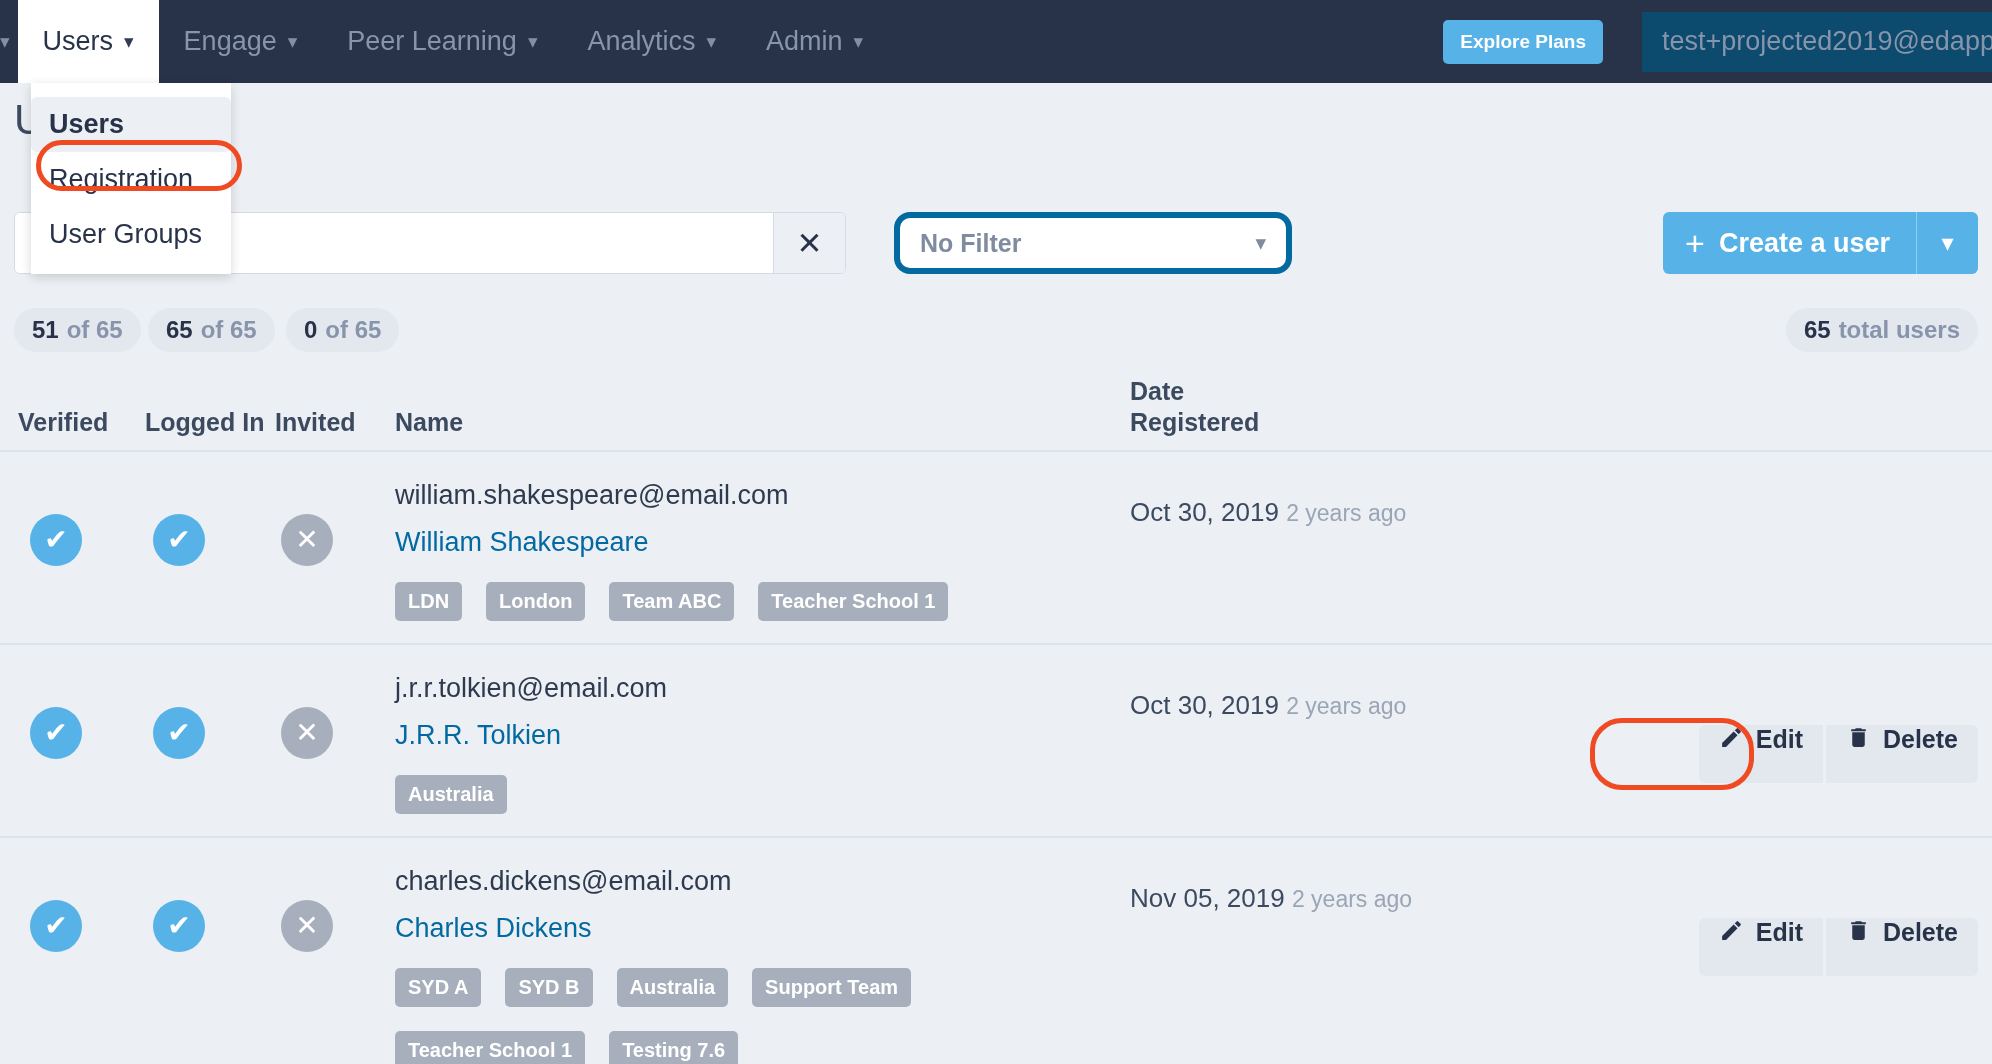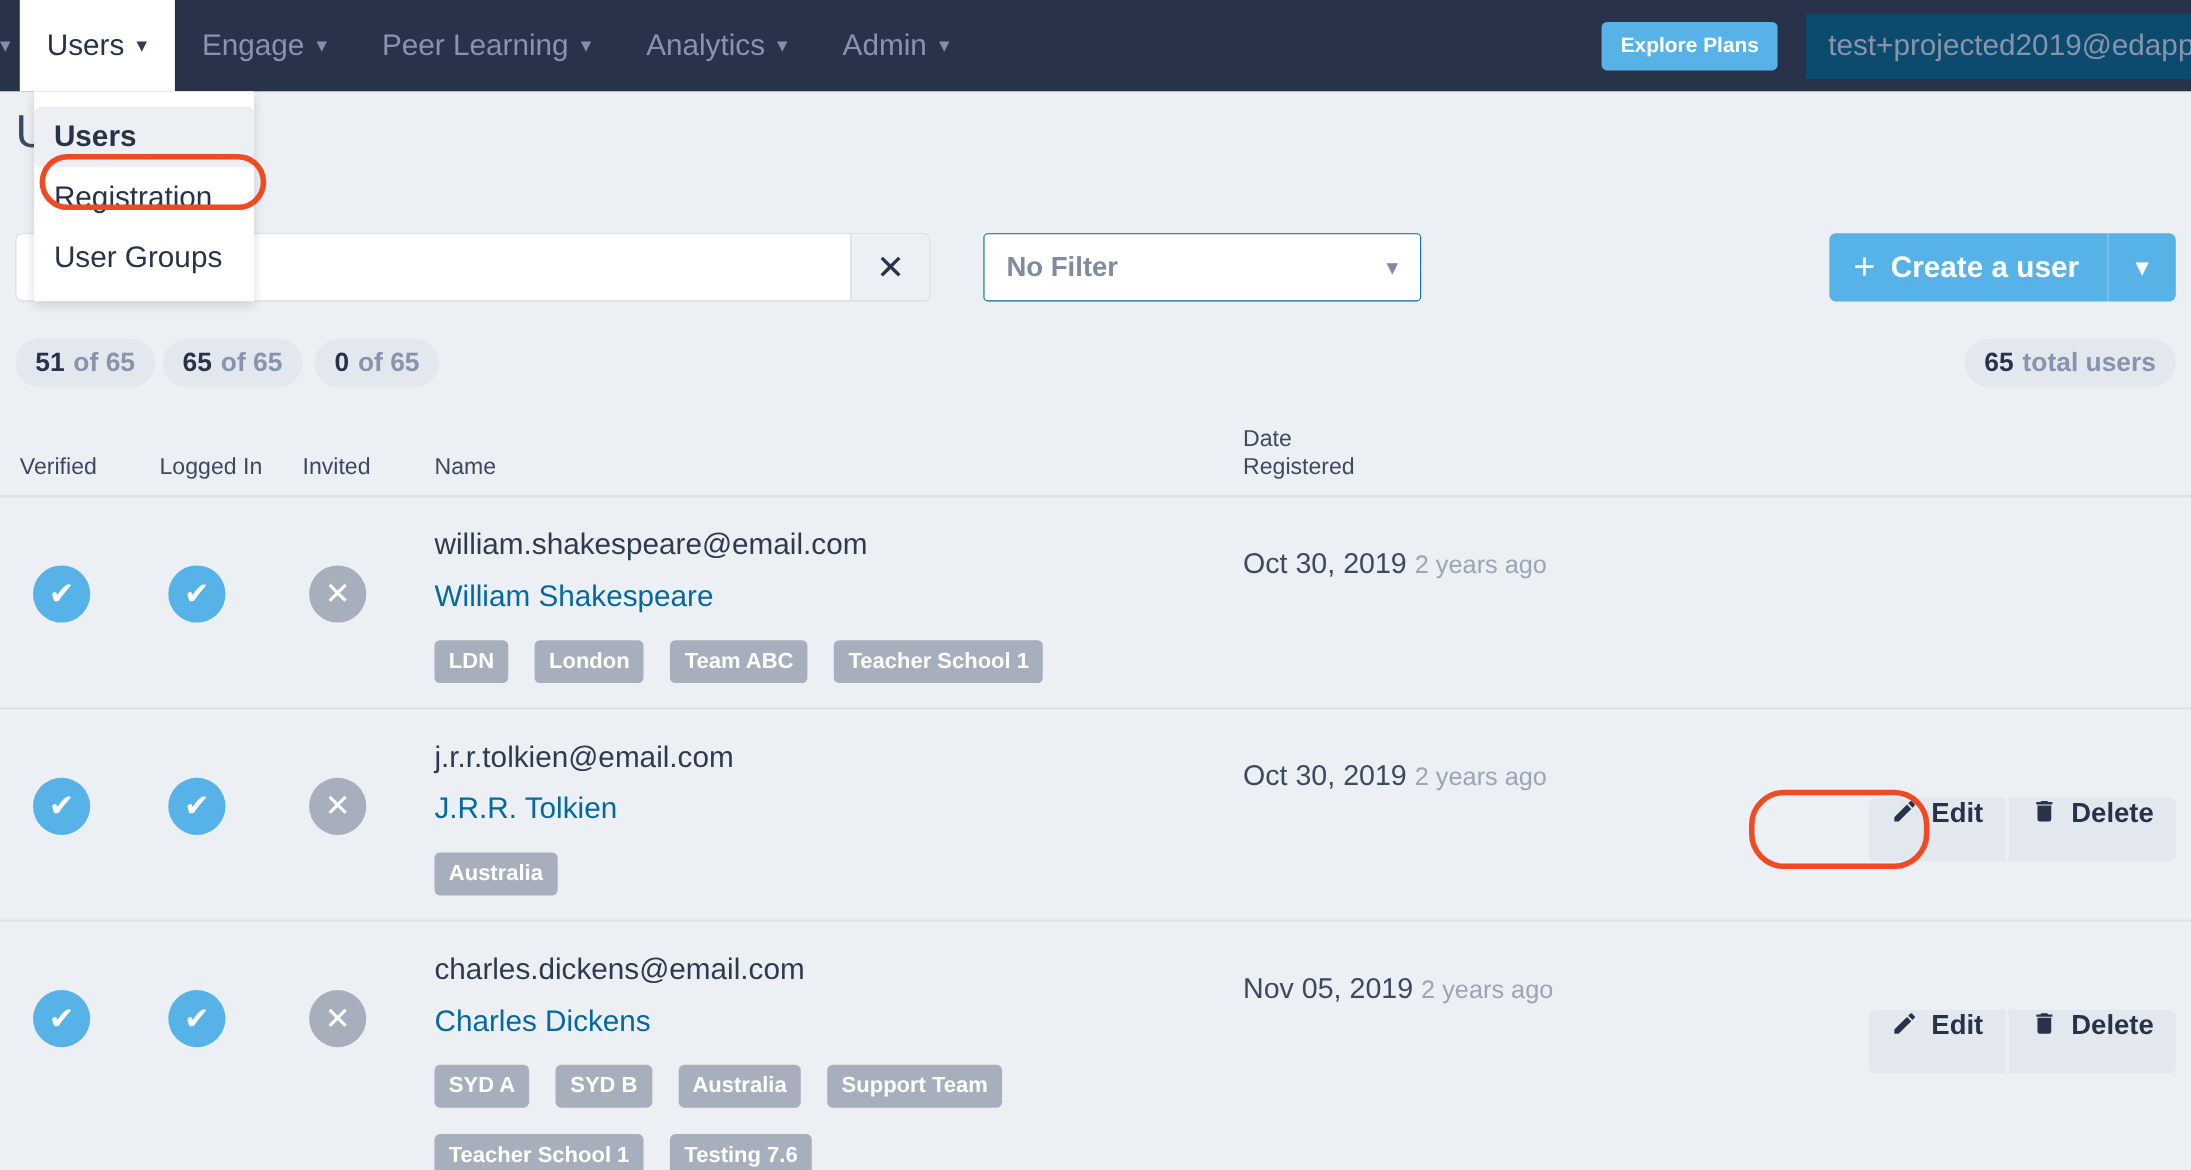--- a/index.html
+++ b/index.html
@@ -26,21 +26,21 @@
     padding: 0 25px; height: 83px;
     color: #8794ab; font-size: 27px; font-weight: 400;
     white-space: nowrap;
   }
   .nav-item.first { padding-left: 0; padding-right: 8px; }
   .nav-item.active {
     background: #ffffff; color: #28334a; font-weight: 400;
   }
   .caret { display: inline-block; font-size: 19px; line-height: 1; opacity: .95; }
   .nav-right {
-    margin-left: auto; display: flex; align-items: center; gap: 4px; padding-right: 0;
+    margin-left: auto; display: flex; align-items: center; gap: 17px; padding-right: 0;
   }
   .explore-plans {
     background: #57b2e8; color: #fff;
     font-size: 19px; font-weight: bold;
     padding: 11px 17px; border-radius: 5px; border: none;
     white-space: nowrap;
   }
   .user-email {
     margin-left: 22px;
     background: #0c4a6e;
@@ -114,22 +114,22 @@
   .clear-btn {
     width: 72px; background: #eceff4;
     border: none; border-left: 1px solid #d3dae4;
     display: flex; align-items: center; justify-content: center;
     font-size: 31px; color: #28334a; line-height: 1;
   }
   .filter-select {
     position: absolute; left: 894px; top: 0;
     width: 398px; height: 62px;
     background: #fff;
-    border: 1px solid #0369a1;
-    border-radius: 4px;
+    border: 6px solid #0369a1;
+    border-radius: 16px;
     display: flex; align-items: center;
     padding: 0 20px;
   }
   .filter-label {
     font-size: 25px; font-weight: bold; color: #7f8b9e;
   }
   .filter-caret {
     margin-left: auto; font-size: 21px; color: #7f8b9e;
   }
   .create-btn-group {
@@ -178,21 +178,21 @@
 
   
   .table { position: absolute; top: 368px; left: 0; width: 1992px; }
   .thead {
     display: flex; align-items: flex-end;
     height: 84px;
     border-bottom: 2px solid #dde3ea;
     padding-bottom: 12px;
   }
   .th {
-    font-size: 21px; font-weight: normal; color: #3c4a60;
+    font-size: 25px; font-weight: bold; color: #3c4a60;
     line-height: 1.25;
   }
   .col-verified { width: 145px; padding-left: 18px; }
   .col-logged   { width: 130px; }
   .col-invited  { width: 110px; }
   .col-name     { width: 745px; padding-left: 10px;}
   .col-date     { width: 300px; }
   .col-actions  { flex: 1; }
 
   .row {

